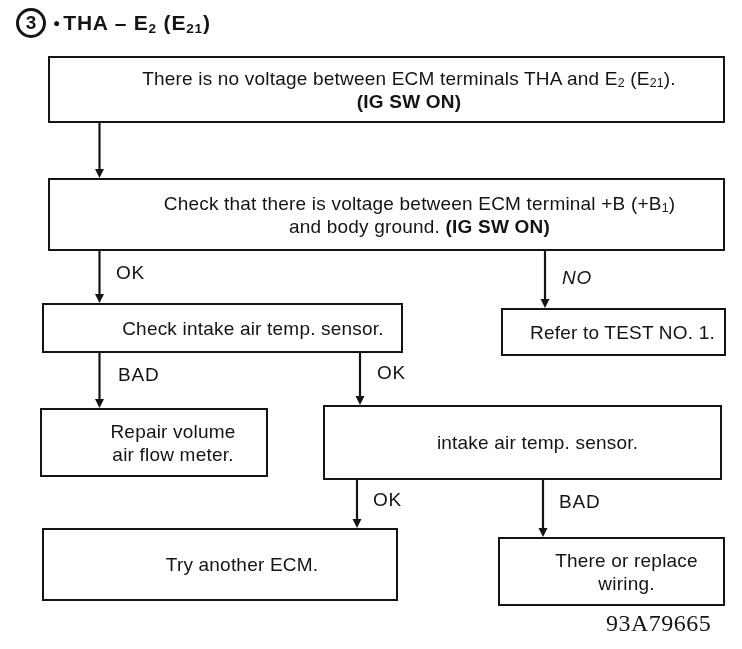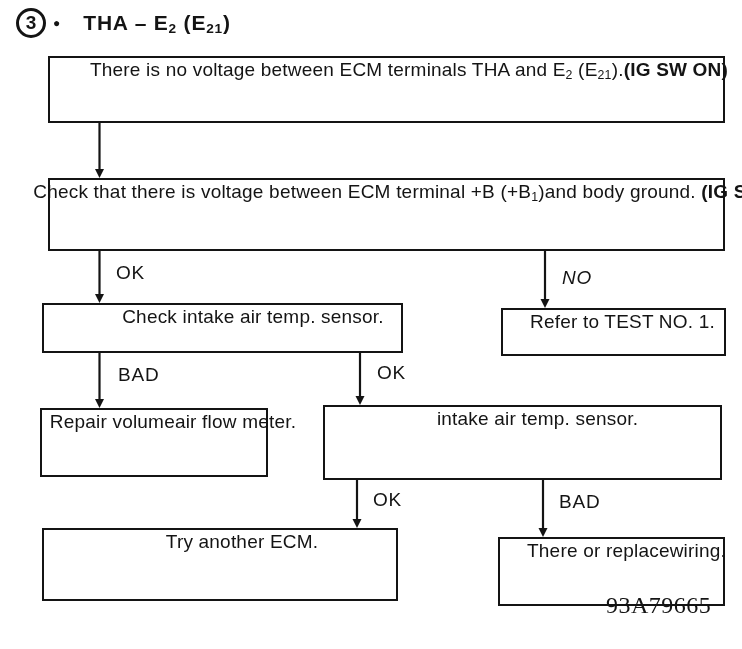--- a/index.html
+++ b/index.html
@@ -28,46 +28,48 @@
     display: flex; align-items: center; justify-content: center;
     font-weight: bold;
     font-size: 19px;
   }
   .bullet {
     margin-left: 7px;
     font-size: 12px;
     line-height: 1;
   }
   .title-text {
-    margin-left: 23px;
+    margin-left: 3px;
     font-weight: bold;
     font-size: 21px;
     letter-spacing: 0.8px;
     white-space: nowrap;
   }
   sub {
     font-size: 0.65em;
     line-height: 0;
     position: relative;
     bottom: -0.22em;
     vertical-align: baseline;
   }
 
   
   .node {
     position: absolute;
     box-sizing: border-box;
     border: 2.5px solid #141414;
     background: #ffffff;
     display: flex;
+    flex-direction: column;
     justify-content: center;
     font-size: 19px;
     letter-spacing: 0.2px;
     line-height: 23px;
     white-space: nowrap;
+    text-align: center;
   }
   .b { font-weight: bold; }
 
   
   .connectors {
     position: absolute;
     left: 0; top: 0;
     pointer-events: none;
   }
   .connectors line { stroke: #141414; stroke-width: 2.2px; }
@@ -76,21 +78,21 @@
   
   .branch {
     position: absolute;
     font-size: 19px;
     letter-spacing: 0.8px;
   }
 
   
   .figure-number {
     position: absolute;
-    left: 606px; top: 592px;
+    left: 606px; top: 610px;
     font-family: "Liberation Serif", "DejaVu Serif", serif;
     font-size: 24px;
     letter-spacing: 0.5px;
   }
 </style>
 </head>
 <body>
 
 <div class="page">
 

